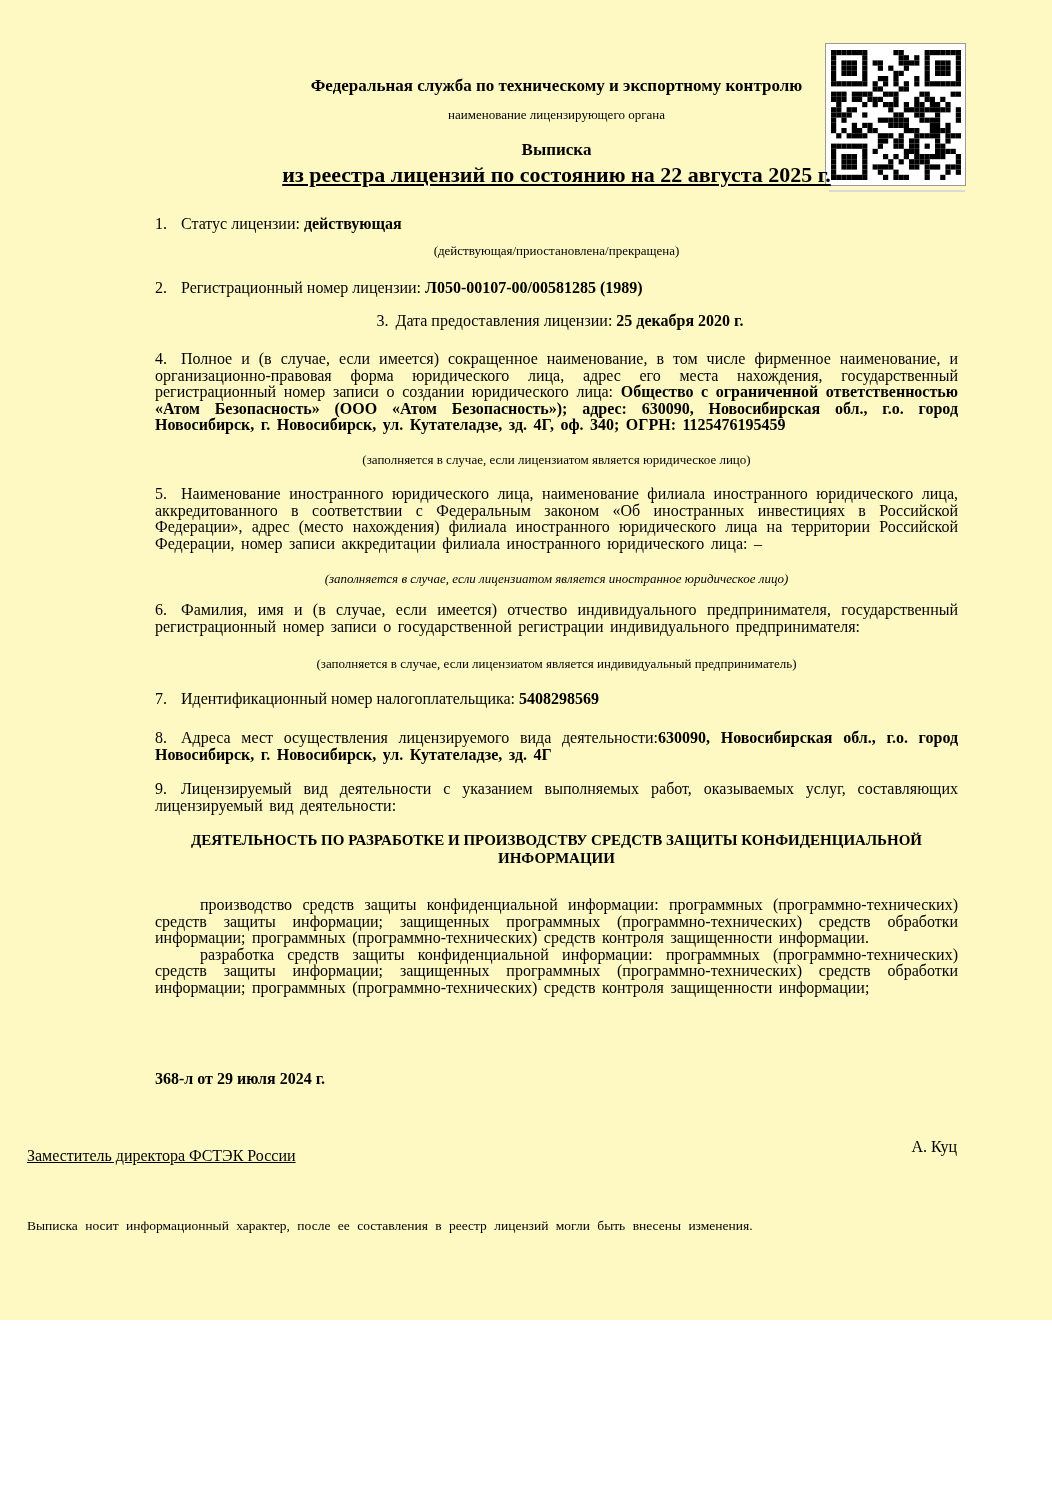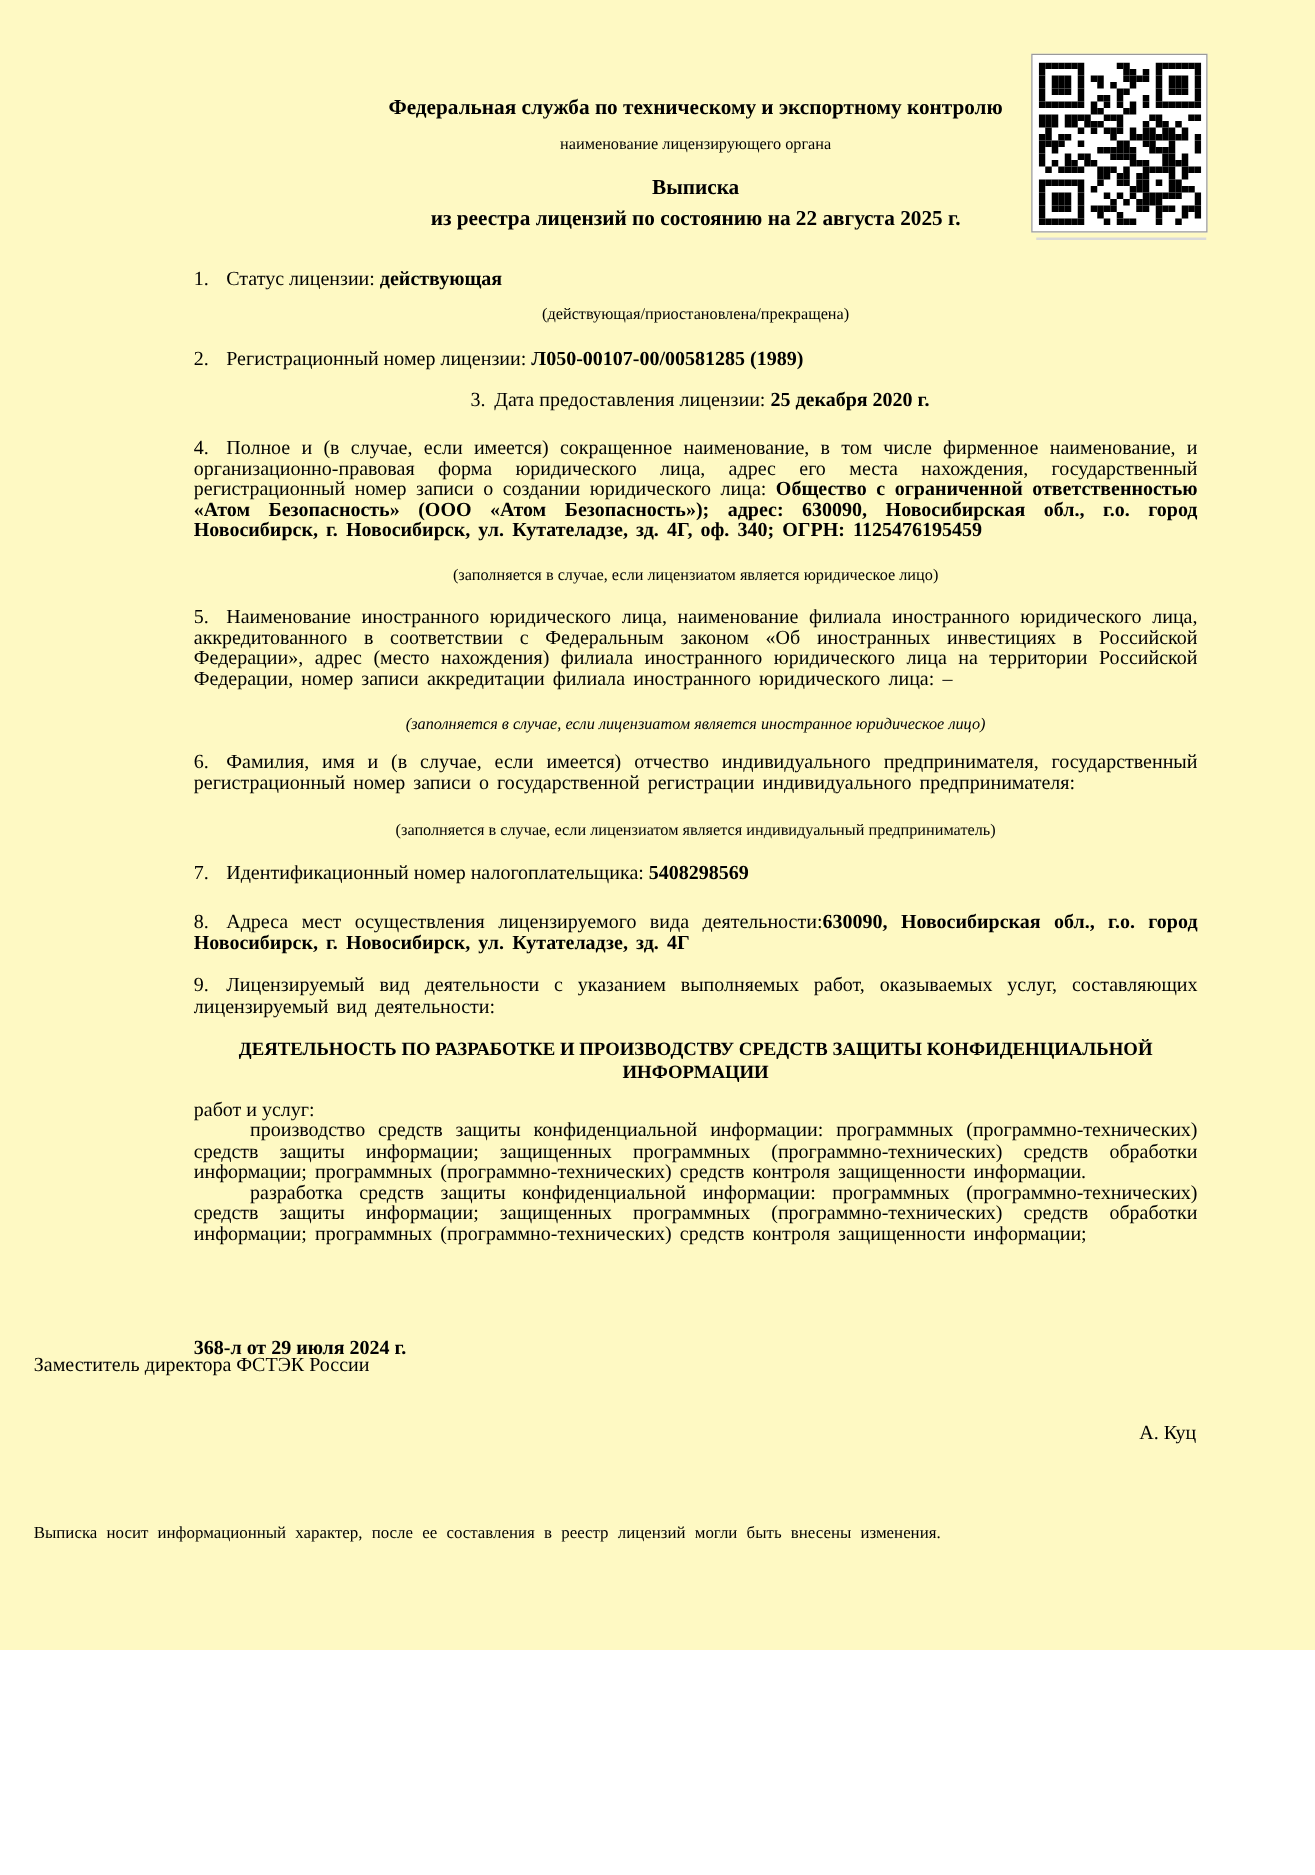--- a/index.html
+++ b/index.html
@@ -21,21 +21,21 @@
   }
   .abs { position: absolute; }
   .col { left: 155px; width: 803px; }
   .center { text-align: center; }
   .justify { text-align: justify; word-spacing: 2.5px; }
   p, div { margin: 0; }
 
   .org-name   { top: 78px;  font-size: 17px; font-weight: bold; }
   .org-caption{ top: 107px; font-size: 13px; }
   .doc-title  { top: 142px; font-size: 17px; font-weight: bold; }
-  .doc-subtitle{ top: 167px; font-size: 17px; font-weight: bold; }
+  .doc-subtitle{ top: 167px; font-size: 22px; font-weight: bold; text-decoration: underline; }
 
   .note { font-size: 13px; text-align: center; }
 
   .num { display: inline-block; width: 26px; }
   .num-wide { display: inline-block; width: 30px; }
 
   .row-1  { top: 216px; }
   .note-1 { top: 243px; }
   .row-2  { top: 280px; }
   .row-3  { top: 313px; text-align: center; }
@@ -48,21 +48,21 @@
   .row-7  { top: 691px; }
   .row-8  { top: 730px; }
   .row-9  { top: 781px; }
   .activity-title { top: 832px; font-size: 15px; font-weight: bold; line-height: 17.5px; }
   .works-intro { top: 881px; }
   .works  { top: 897px; }
   .works p { text-indent: 45px; }
   .row-10 { top: 1046px; }
   .order-value { top: 1071px; font-weight: bold; }
 
-  .sig-position { top: 1084px; width: 280px; line-height: 17.5px; }
+  .sig-position { top: 1147px; width: 280px; line-height: 17.5px; text-decoration: underline; }
   .sig-name { top: 1139px; right: 122px; left: auto; }
 
   .footer-note { top: 1218px; width: 780px; font-size: 13.5px; word-spacing: 4px; }
 
   .qr-box {
     left: 825px; top: 43px;
     width: 139px; height: 141px;
     border: 1px solid #9a9a9a;
     background: #ffffff;
     display: flex; align-items: center; justify-content: center;
@@ -418,21 +418,20 @@
   <p class="abs col note note-6">(заполняется в случае, если лицензиатом является индивидуальный предприниматель)</p>
 
   <p class="abs col row-7"><span class="num">7.</span><span>Идентификационный номер налогоплательщика: </span><b>5408298569</b></p>
 
   <p class="abs col justify row-8"><span class="num">8.</span><span>Адреса мест осуществления лицензируемого вида деятельности:</span><b>630090, Новосибирская обл., г.о. город Новосибирск, г. Новосибирск, ул. Кутателадзе, зд. 4Г</b></p>
 
   <p class="abs col justify row-9"><span class="num">9.</span><span>Лицензируемый вид деятельности с указанием выполняемых работ, оказываемых услуг, составляющих лицензируемый вид деятельности:</span></p>
 
   <div class="abs col center activity-title">ДЕЯТЕЛЬНОСТЬ ПО РАЗРАБОТКЕ И ПРОИЗВОДСТВУ СРЕДСТВ ЗАЩИТЫ КОНФИДЕНЦИАЛЬНОЙ ИНФОРМАЦИИ</div>
 
-  <p class="abs col works-intro">работ и услуг:</p>
   <div class="abs col works">
     <p class="justify">производство средств защиты конфиденциальной информации: программных (программно-технических) средств защиты информации; защищенных программных (программно-технических) средств обработки информации; программных (программно-технических) средств контроля защищенности информации.</p>
     <p class="justify">разработка средств защиты конфиденциальной информации: программных (программно-технических) средств защиты информации; защищенных программных (программно-технических) средств обработки информации; программных (программно-технических) средств контроля защищенности информации;</p>
   </div>
 
   <p class="abs col order-value">368-л от 29 июля 2024 г.</p>
 
   <div class="abs sig-position">Заместитель директора ФСТЭК России</div>
   <div class="abs sig-name">А. Куц</div>
 

